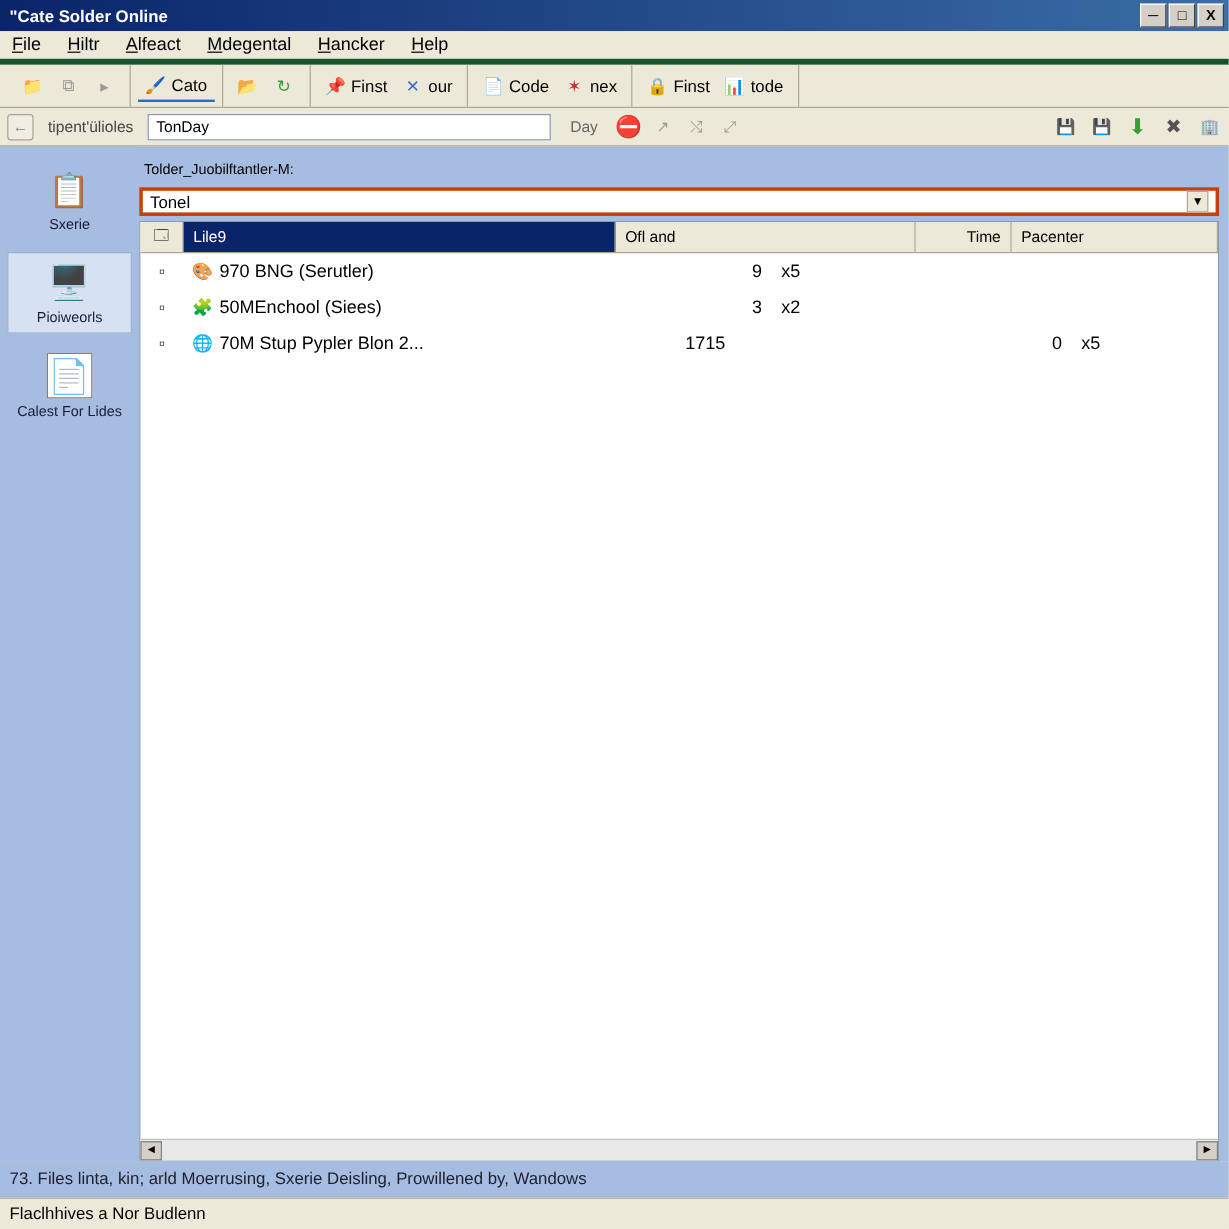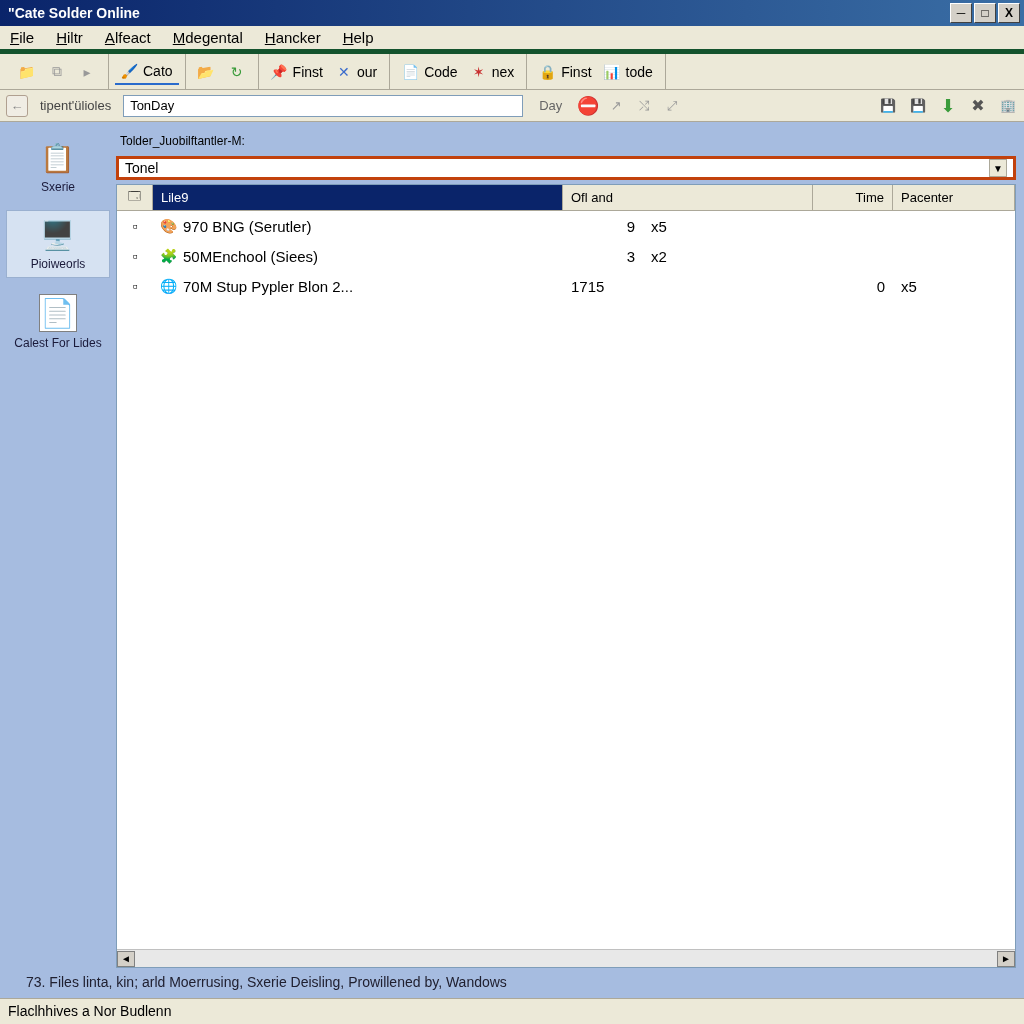--- a/index.html
+++ b/index.html
@@ -89,21 +89,21 @@
 .nav-back {
   width: 22px; height: 22px;
   border: 1px solid #b0a090;
   border-radius: 3px;
   background: #f0ede4;
   display: flex; align-items: center; justify-content: center;
   color: #888;
 }
 .addr-label { color: #444; font-size: 13px; padding: 0 4px; }
 .addr-input {
-  width: 400px; height: 22px;
+  width: 336px; height: 22px;
   border: 1px solid #7f9db9;
   background: #fff;
   padding: 0 6px;
   font-size: 13px;
 }
 .addr-day { color: #666; padding: 0 8px; font-size: 13px; }
 .addr-btns { display: flex; gap: 10px; align-items: center; margin-left: auto; }
 .addr-btn-ico { width: 20px; height: 20px; display:flex; align-items:center; justify-content:center; }
 .content {
   flex: 1;
@@ -176,21 +176,21 @@
   background: #ece9d8;
   border-bottom: 1px solid #aca899;
 }
 .lv-col {
   border-right: 1px solid #aca899;
   display: flex; align-items: center;
   padding: 0 8px;
   font-size: 13px;
 }
 .lv-col.c0 { width: 36px; justify-content:center; padding:0; }
-.lv-col.c1 { width: 410px; }
+.lv-col.c1 { width: 360px; }
 .lv-col.c1.selected {
   background: #0a246a;
   color: #fff;
 }
 .lv-col.c2 { width: 250px; }
 .lv-col.c3 { width: 80px; justify-content: flex-end; }
 .lv-col.c4 { flex: 1; }
 .lv-body { flex: 1; overflow: auto; }
 .lv-row {
   display: flex;
@@ -217,21 +217,21 @@
   background: #d4d0c8;
   border: 1px solid #808080;
   display: flex; align-items: center; justify-content: center;
   font-size: 10px;
 }
 .status1 {
   height: 30px;
   background: #a6bce0;
   color: #202030;
   font-size: 14px;
-  padding: 6px 26px;
+  padding: 6px 8px;
 }
 .status2 {
   height: 26px;
   background: #ece9d8;
   border-top: 1px solid #aca899;
   font-size: 14px;
   padding: 4px 8px;
 }
 </style>
 </head>

